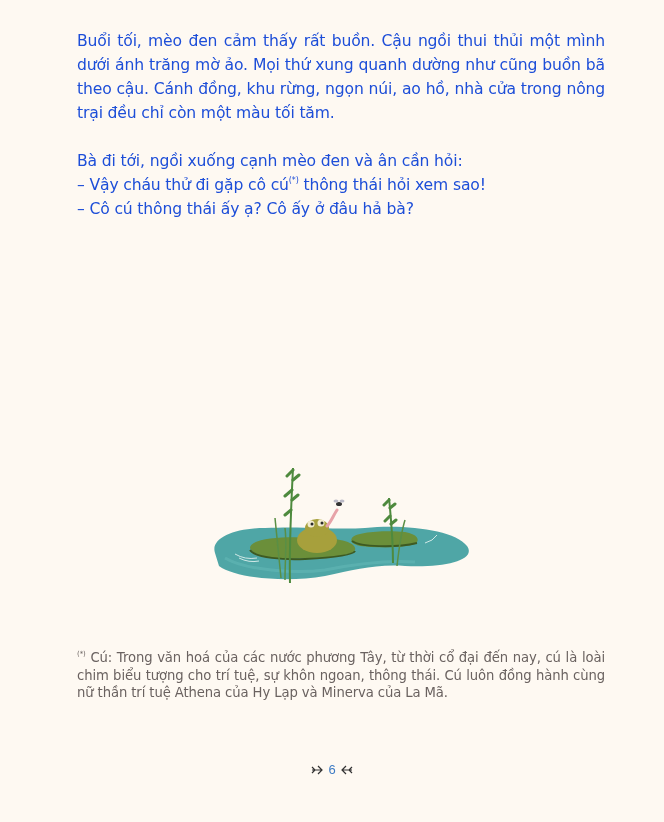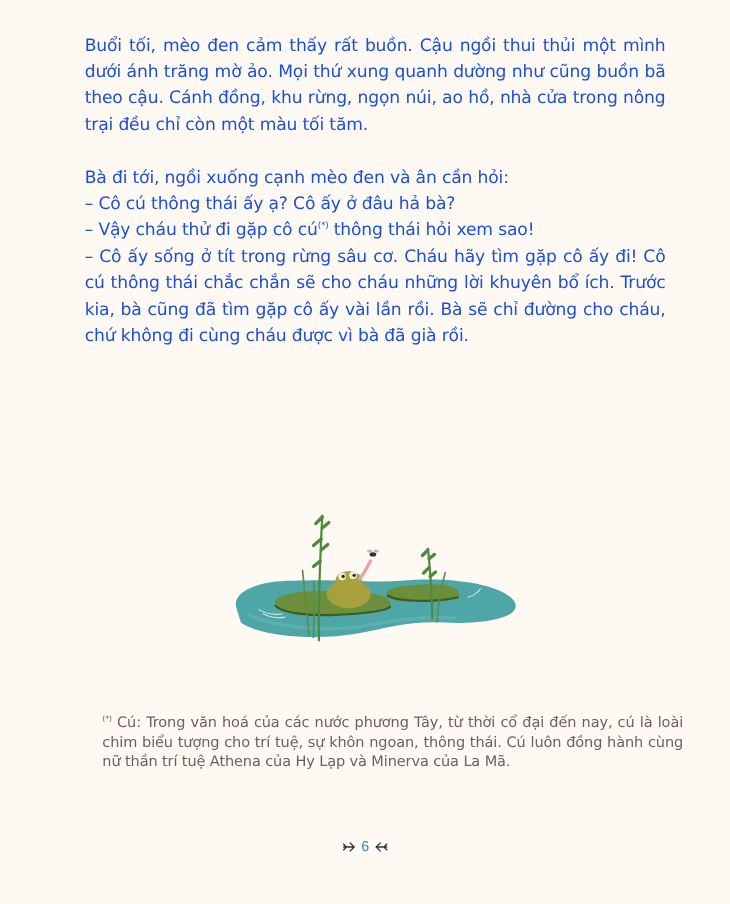--- a/index.html
+++ b/index.html
@@ -30,21 +30,20 @@
   }
   .notes {
     position: absolute;
     left: 77px; top: 649px;
     width: 528px;
     color: #6a6260;
     font-size: 13.2px;
     line-height: 17.5px;
     letter-spacing: -0.1px;
     text-align: justify;
-    margin-left: 16px;
   }
   .notes p { margin: 0; }
   .notes p + p { margin-top: 8px; }
   .notes sup.mark { font-size: 7px; vertical-align: 6px; }
   .page-number {
     position: absolute;
     left: 0; right: 0; top: 762px;
     text-align: center;
     font-size: 13px;
     color: #333;
@@ -53,23 +52,22 @@
   .page-number .num { color: #3d7bc4; font-family: "Liberation Sans", sans-serif; font-size: 13px; }
   .page-number svg { display: block; }
 </style>
 </head>
 <body>
 
 <div class="main">
   <p class="just">Buổi tối, mèo đen cảm thấy rất buồn. Cậu ngồi thui thủi một mình dưới ánh trăng mờ ảo. Mọi thứ xung quanh dường như cũng buồn bã theo cậu. Cánh đồng, khu rừng, ngọn núi, ao hồ, nhà cửa trong nông trại đều chỉ còn một màu tối tăm.</p>
   <div class="para-gap"></div>
   <p>Bà đi tới, ngồi xuống cạnh mèo đen và ân cần hỏi:</p>
+  <p><span>– Vậy cháu thử đi gặp cô cú</span><sup class="mark">(*)</sup><span> thông thái hỏi xem sao!</span></p>
   <p>– Cô cú thông thái ấy ạ? Cô ấy ở đâu hả bà?</p>
-  <p><span>– Vậy cháu thử đi gặp cô cú</span><sup class="mark">(*)</sup><span> thông thái hỏi xem sao!</span></p>
-  <p class="just">– Cô ấy sống ở tít trong rừng sâu cơ. Cháu hãy tìm gặp cô ấy đi! Cô cú thông thái chắc chắn sẽ cho cháu những lời khuyên bổ ích. Trước kia, bà cũng đã tìm gặp cô ấy vài lần rồi. Bà sẽ chỉ đường cho cháu, chứ không đi cùng cháu được vì bà đã già rồi.</p>
 </div>
 
 <div class="illustration">
   <svg width="270" height="136" viewBox="0 0 270 136">
 
     <path d="M10,95 C5,80 30,70 60,70 C100,68 130,72 160,70 C200,66 250,72 262,88 C272,102 240,110 200,108 C170,106 150,112 120,118 C80,125 30,120 14,108 Z" fill="#4fa6a6"></path>
     <path d="M20,100 C40,112 90,116 120,112 C150,106 180,102 210,104" stroke="#63b7b5" stroke-width="3" fill="none" opacity="0.6"></path>
 
     <path d="M30,96 q10,6 22,4" stroke="#cfe8e6" stroke-width="1" fill="none"></path>
     <path d="M34,100 q10,5 20,3" stroke="#cfe8e6" stroke-width="1" fill="none"></path>

